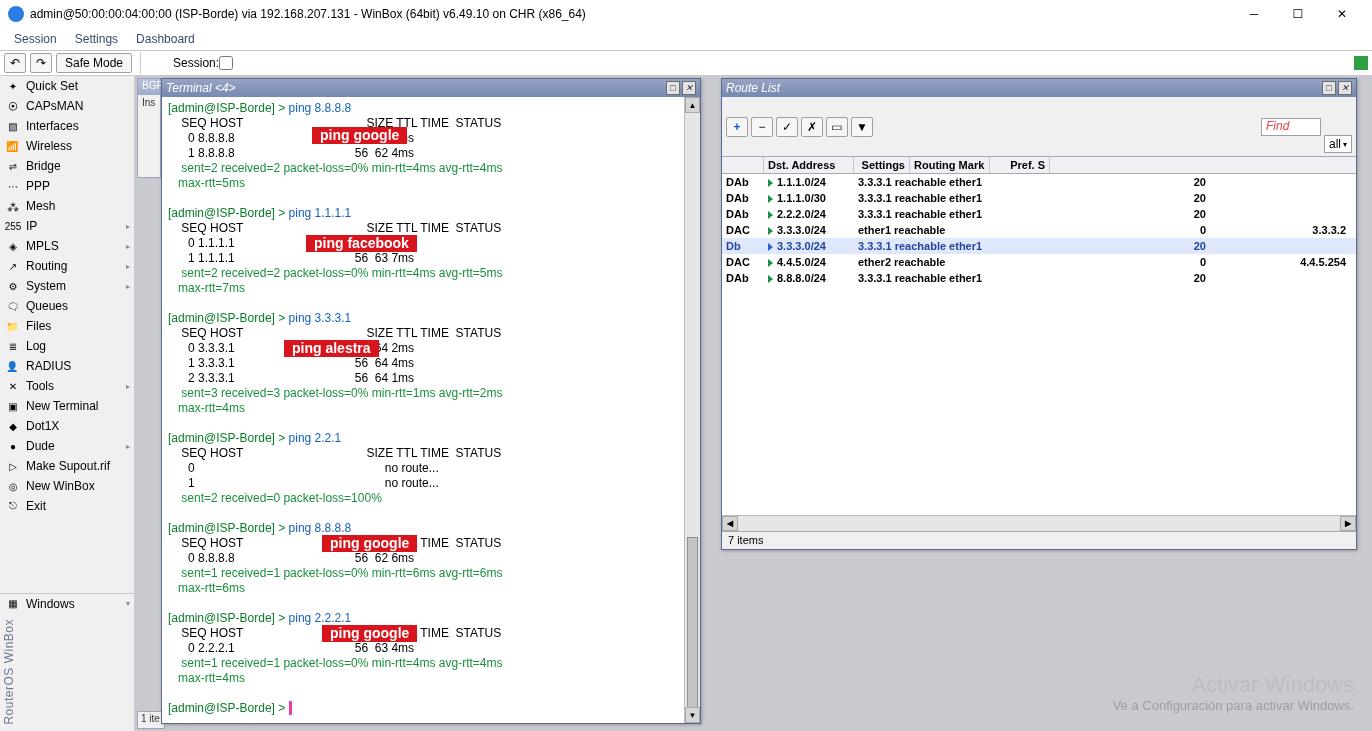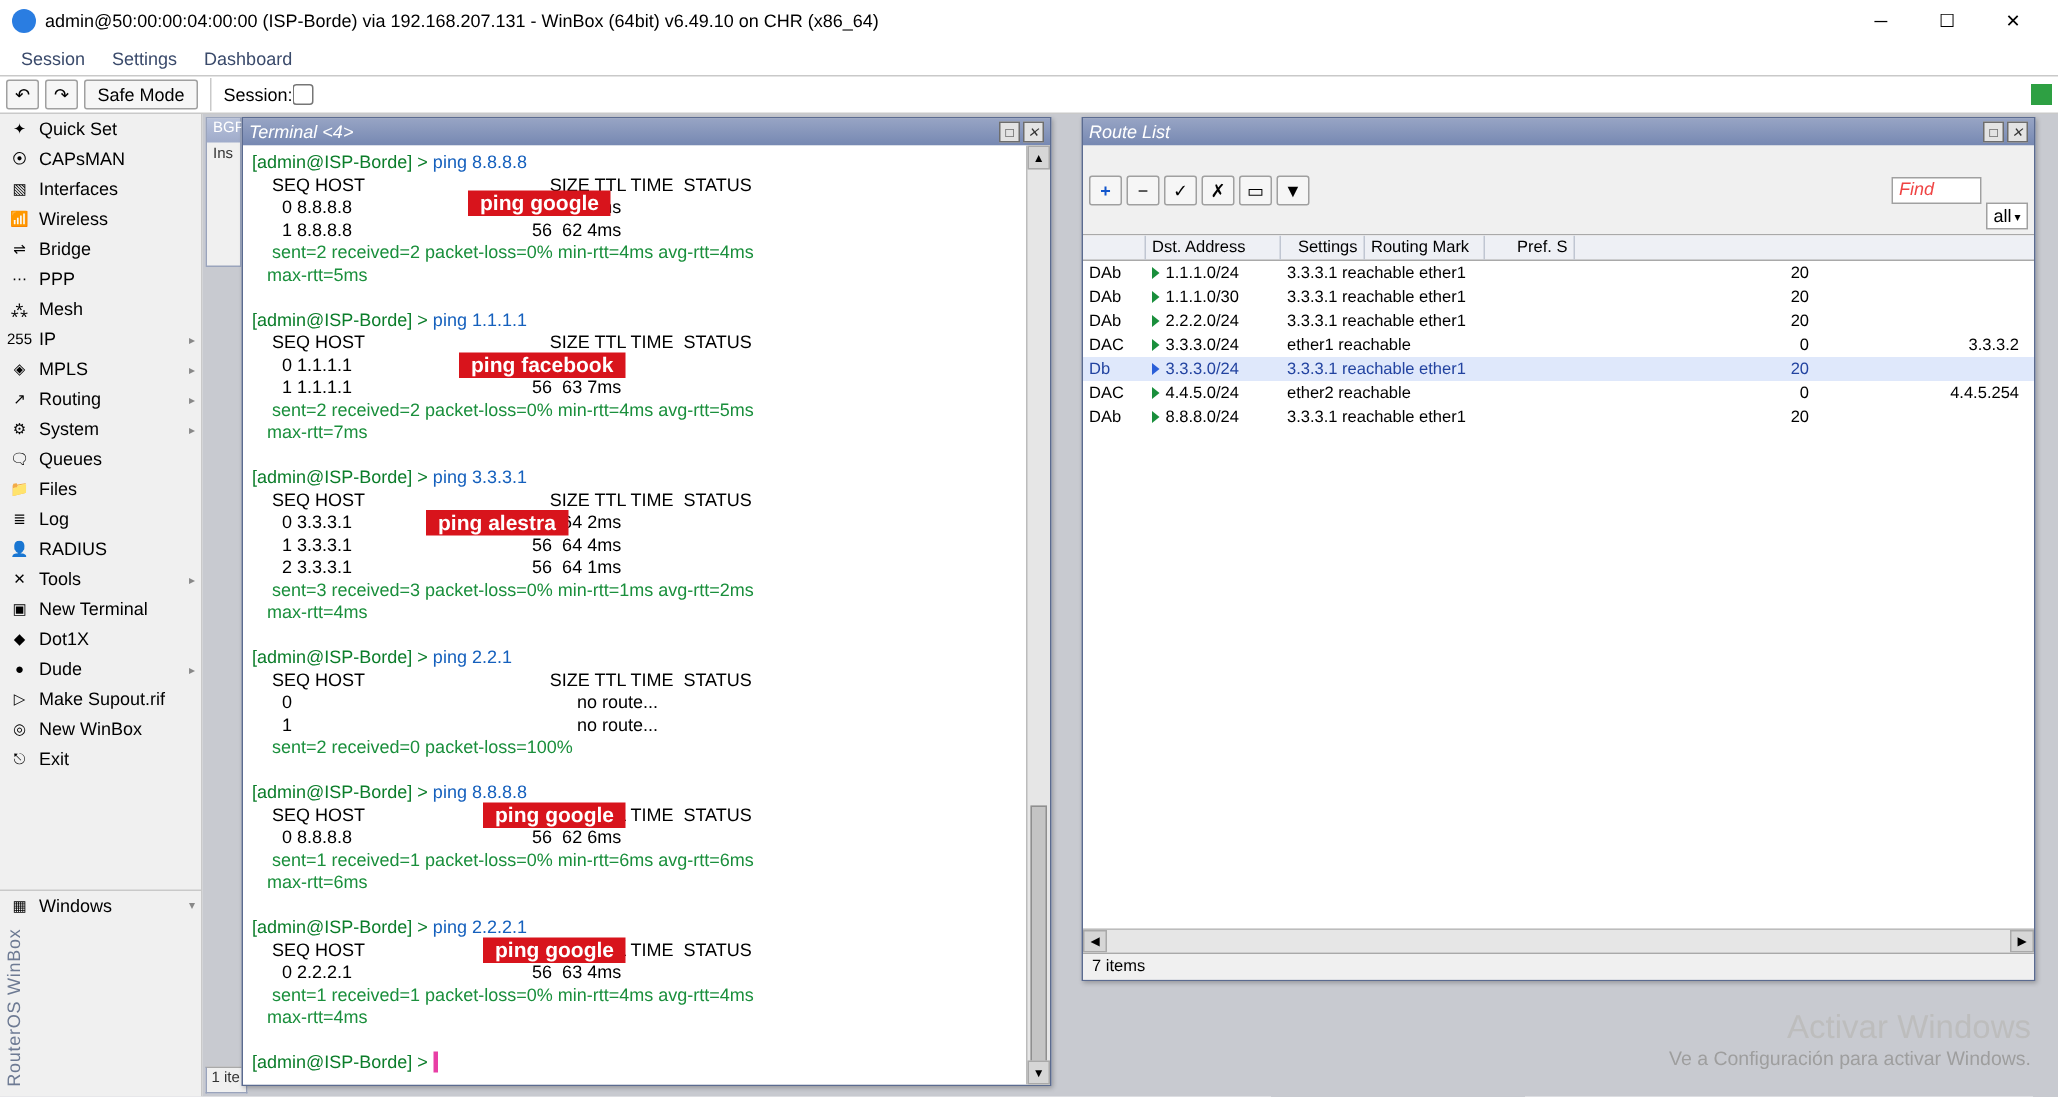--- a/index.html
+++ b/index.html
@@ -13,21 +13,21 @@
 
 
 .menubar { height: 22px; display:flex; align-items:center; padding: 0 6px; gap: 2px; }
 .menubar .mitem { padding: 2px 8px; color:#3a4a6b; }
 
 
 .tbar { height: 26px; border-top:1px solid #c9c9c9; border-bottom:1px solid #c9c9c9; display:flex; align-items:center; padding-left: 4px; gap:4px; position:relative; }
 .tbar .tbtn { width:22px; height:20px; border:1px solid #a0a0a0; background:#f6f6f6; display:flex; align-items:center; justify-content:center; border-radius:2px; }
 .tbar .safe { height:20px; border:1px solid #a0a0a0; background:#f6f6f6; padding: 0 8px; display:flex; align-items:center; border-radius:2px; }
 .tbar .sep { width:1px; height:22px; background:#c9c9c9; margin:0 4px; }
-.tbar .sess { display:flex; align-items:center; gap:0; }
+.tbar .sess { display:flex; align-items:center; gap:0;margin-left:24px; }
 .tbar .sess input { width:14px; height:14px; }
 .tbar .ind { position:absolute; right:4px; width:14px; height:14px; background:#2ea043; }
 
 
 .main { display:flex; height: calc(731px - 28px - 22px - 26px); }
 
 
 .sidebar { width: 135px; background:#f0f0f0; border-right:1px solid #c9c9c9; display:flex; flex-direction:column; }
 .side-items { flex:1; }
 .sitem { height:20px; display:flex; align-items:center; padding-left:6px; gap:6px; cursor:pointer; }
@@ -66,21 +66,21 @@
 .rl-body { flex:1; display:flex; flex-direction:column; background:#f0f0f0; }
 .rl-tabs { display:flex; border-bottom:1px solid #a9a9a9; background:#dfe3ea; }
 .rl-tab { padding:3px 12px; border:1px solid #a9a9a9; border-bottom:none; background:#e8ecf3; margin-right:-1px; cursor:pointer; }
 .rl-tab.active { background:#fff; position:relative; top:1px; }
 .rl-toolbar { display:flex; align-items:center; padding:3px 4px; gap:3px; border-bottom:1px solid #a9a9a9; }
 .rl-toolbar .rlb { width:22px; height:20px; border:1px solid #a0a0a0; background:#f6f6f6; display:flex;align-items:center;justify-content:center; border-radius:2px; }
 .rl-toolbar .rlb.add { color:#1256cc; font-weight:700; }
 .rl-toolbar .find { margin-left:auto; width:60px; height:18px; border:1px solid #a0a0a0; color:#ef4444; font-style:italic; padding:0 4px; background:#fff; }
 .rl-toolbar .all { height:18px; border:1px solid #a0a0a0; padding:0 4px; background:#fff; display:flex;align-items:center; gap:2px;margin-top:35px;}
 .rl-grid { flex:1; display:flex; background:#fff; overflow:hidden; }
-.rl-cols { flex:1; display:flex; flex-direction:column; }
+.rl-cols { flex:1; display:flex; flex-direction:column;font-weight:bold; }
 .rl-hrow { display:flex; border-bottom:1px solid #a9a9a9; background:#eef0f5; }
 .rl-hcell { padding:2px 4px; border-right:1px solid #c0c6d2; font-size:11px; white-space:nowrap; overflow:hidden; }
 .rl-row { display:flex; height:16px; align-items:center; }
 .rl-row.sel { background:#dfe8fb; color:#2243a0; }
 .rl-cell { padding:0 4px; font-size:11px; white-space:nowrap; overflow:hidden; }
 .c-flag{width:42px}.c-dst{width:90px}.c-gw{width:300px}.c-dist{width:56px;text-align:right}.c-rm{width:80px}.c-ps{width:60px;text-align:right}
 .tri { display:inline-block; width:0; height:0; border-top:4px solid transparent; border-bottom:4px solid transparent; border-left:5px solid #1a8f3c; margin-right:4px; vertical-align:middle;}
 .tri.blue{border-left-color:#2a5fd8;}
 .rl-status { height:18px; border-top:1px solid #a9a9a9; padding:2px 6px; font-size:11px; background:#f0f0f0; }
 .rl-hscroll { height:16px; border-top:1px solid #bcbcbc; background:#e6e6e6; display:flex; }
@@ -300,21 +300,21 @@
         </div>
 
         <div class="lbl" style="left:150px;top:30px">ping google</div>
         <div class="lbl" style="left:144px;top:138px">ping facebook</div>
         <div class="lbl" style="left:122px;top:243px">ping alestra</div>
         <div class="lbl" style="left:160px;top:438px">ping google</div>
         <div class="lbl" style="left:160px;top:528px">ping google</div>
       </div>
     </div>
 
-    <div class="iwin" style="left:586px;top:2px;width:636px;height:576px">
+    <div class="iwin" style="left:586px;top:2px;width:636px;height:472px">
       <div class="ititle">
         <span>Route List</span>
         <span class="spacer"></span>
         <span class="wctl">□</span>
         <span class="wctl">✕</span>
       </div>
       <div class="rl-body">
         <div class="rl-toolbar">
           <div class="rlb add">+</div>
           <div class="rlb">−</div>

